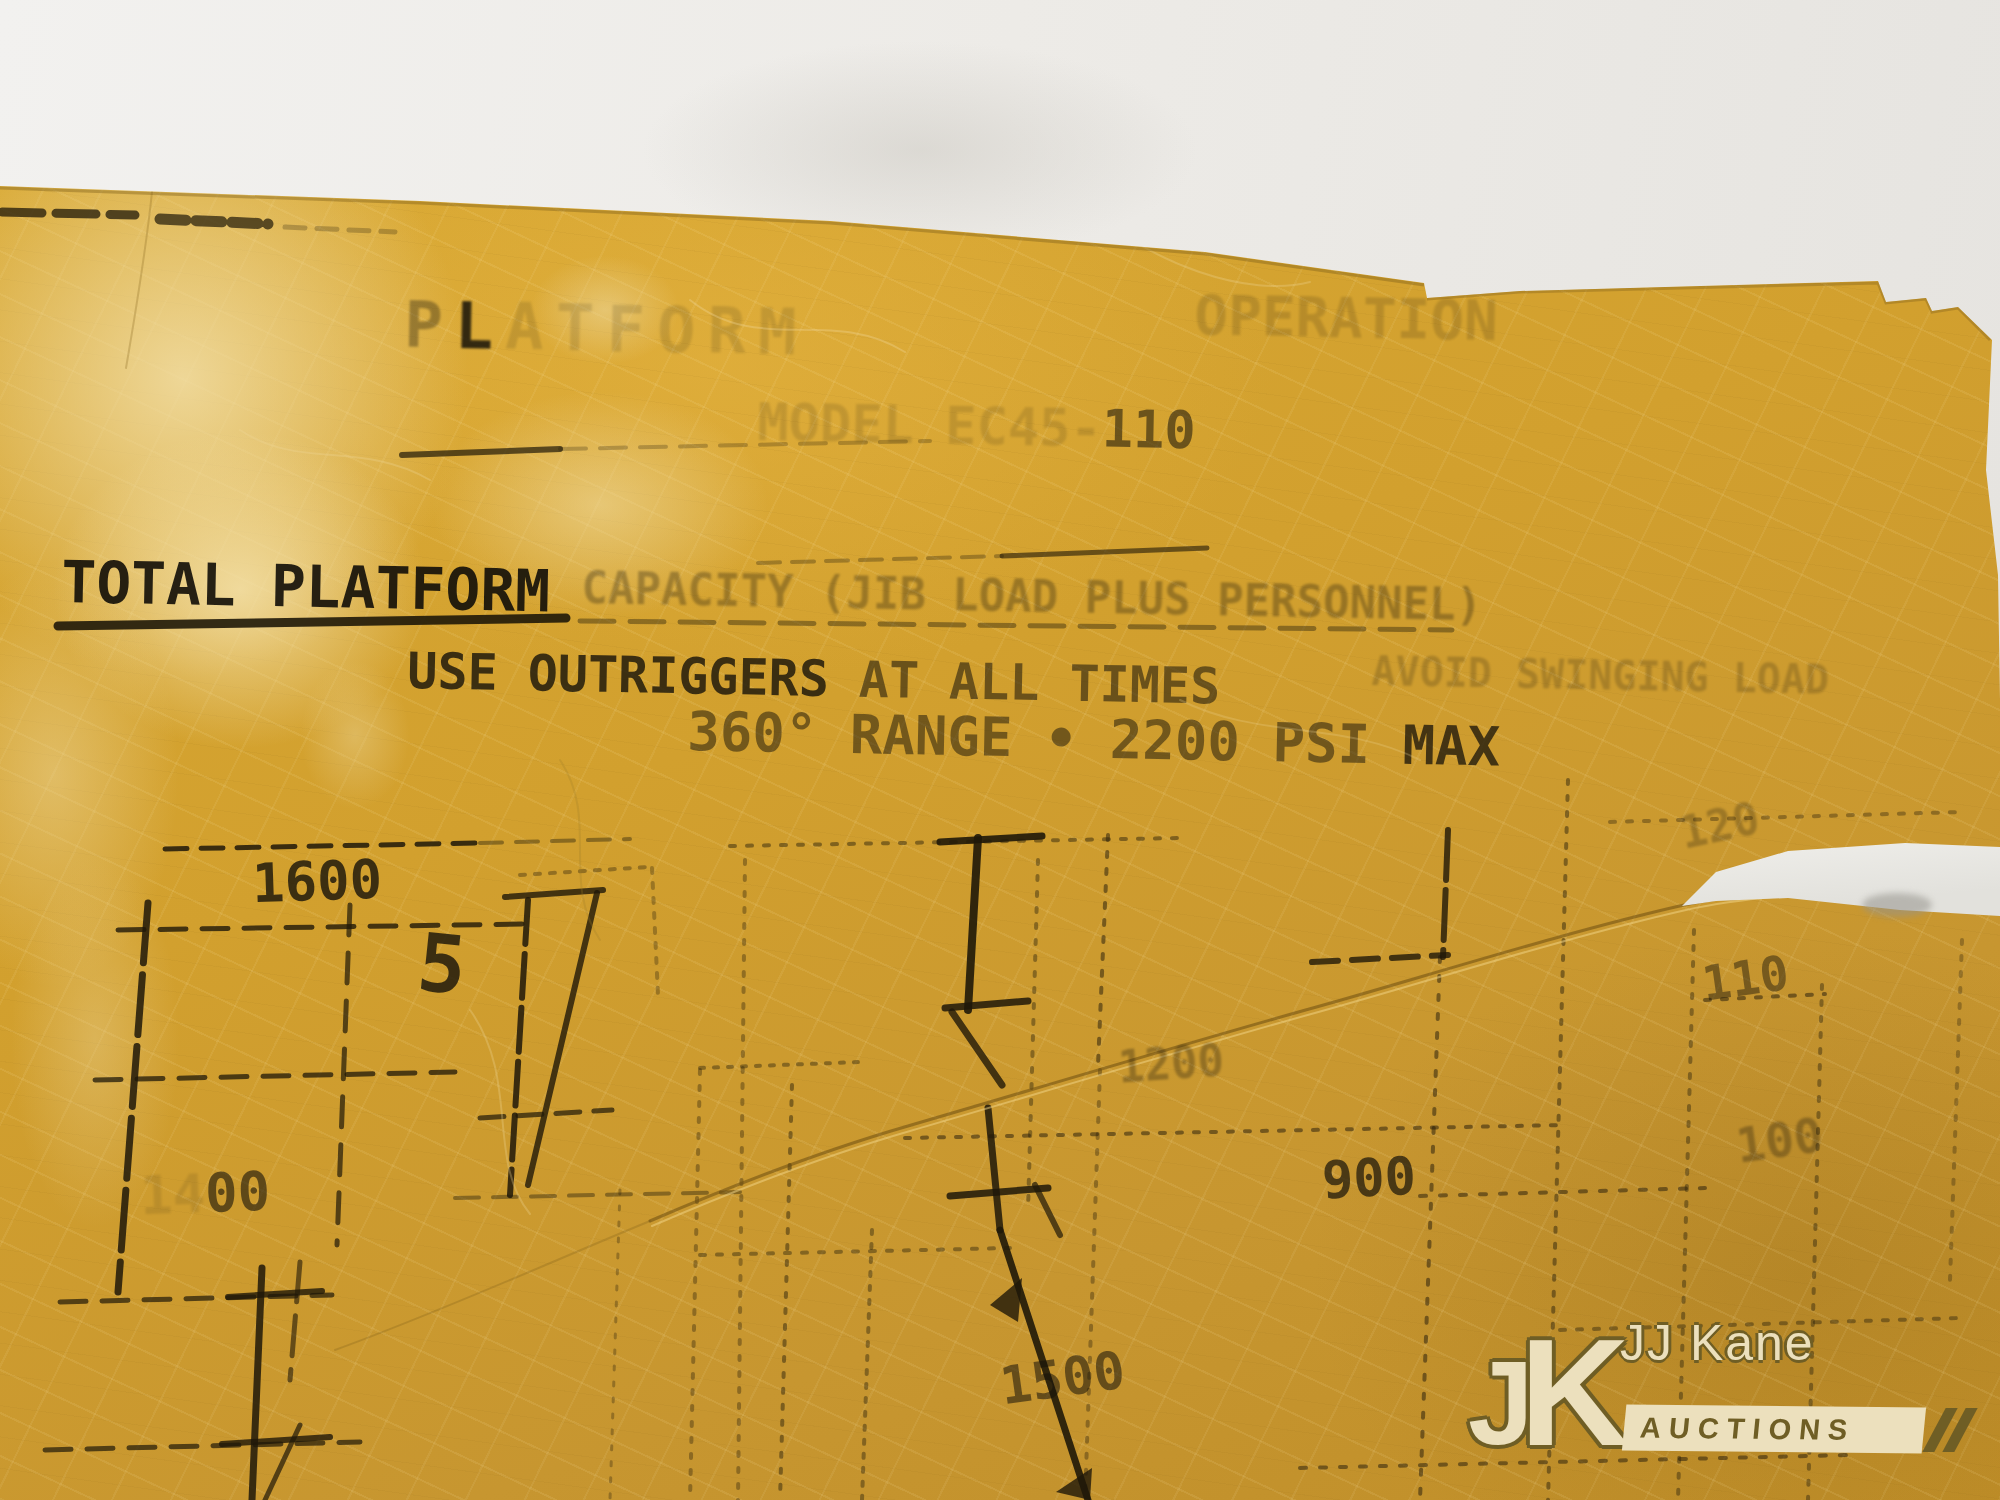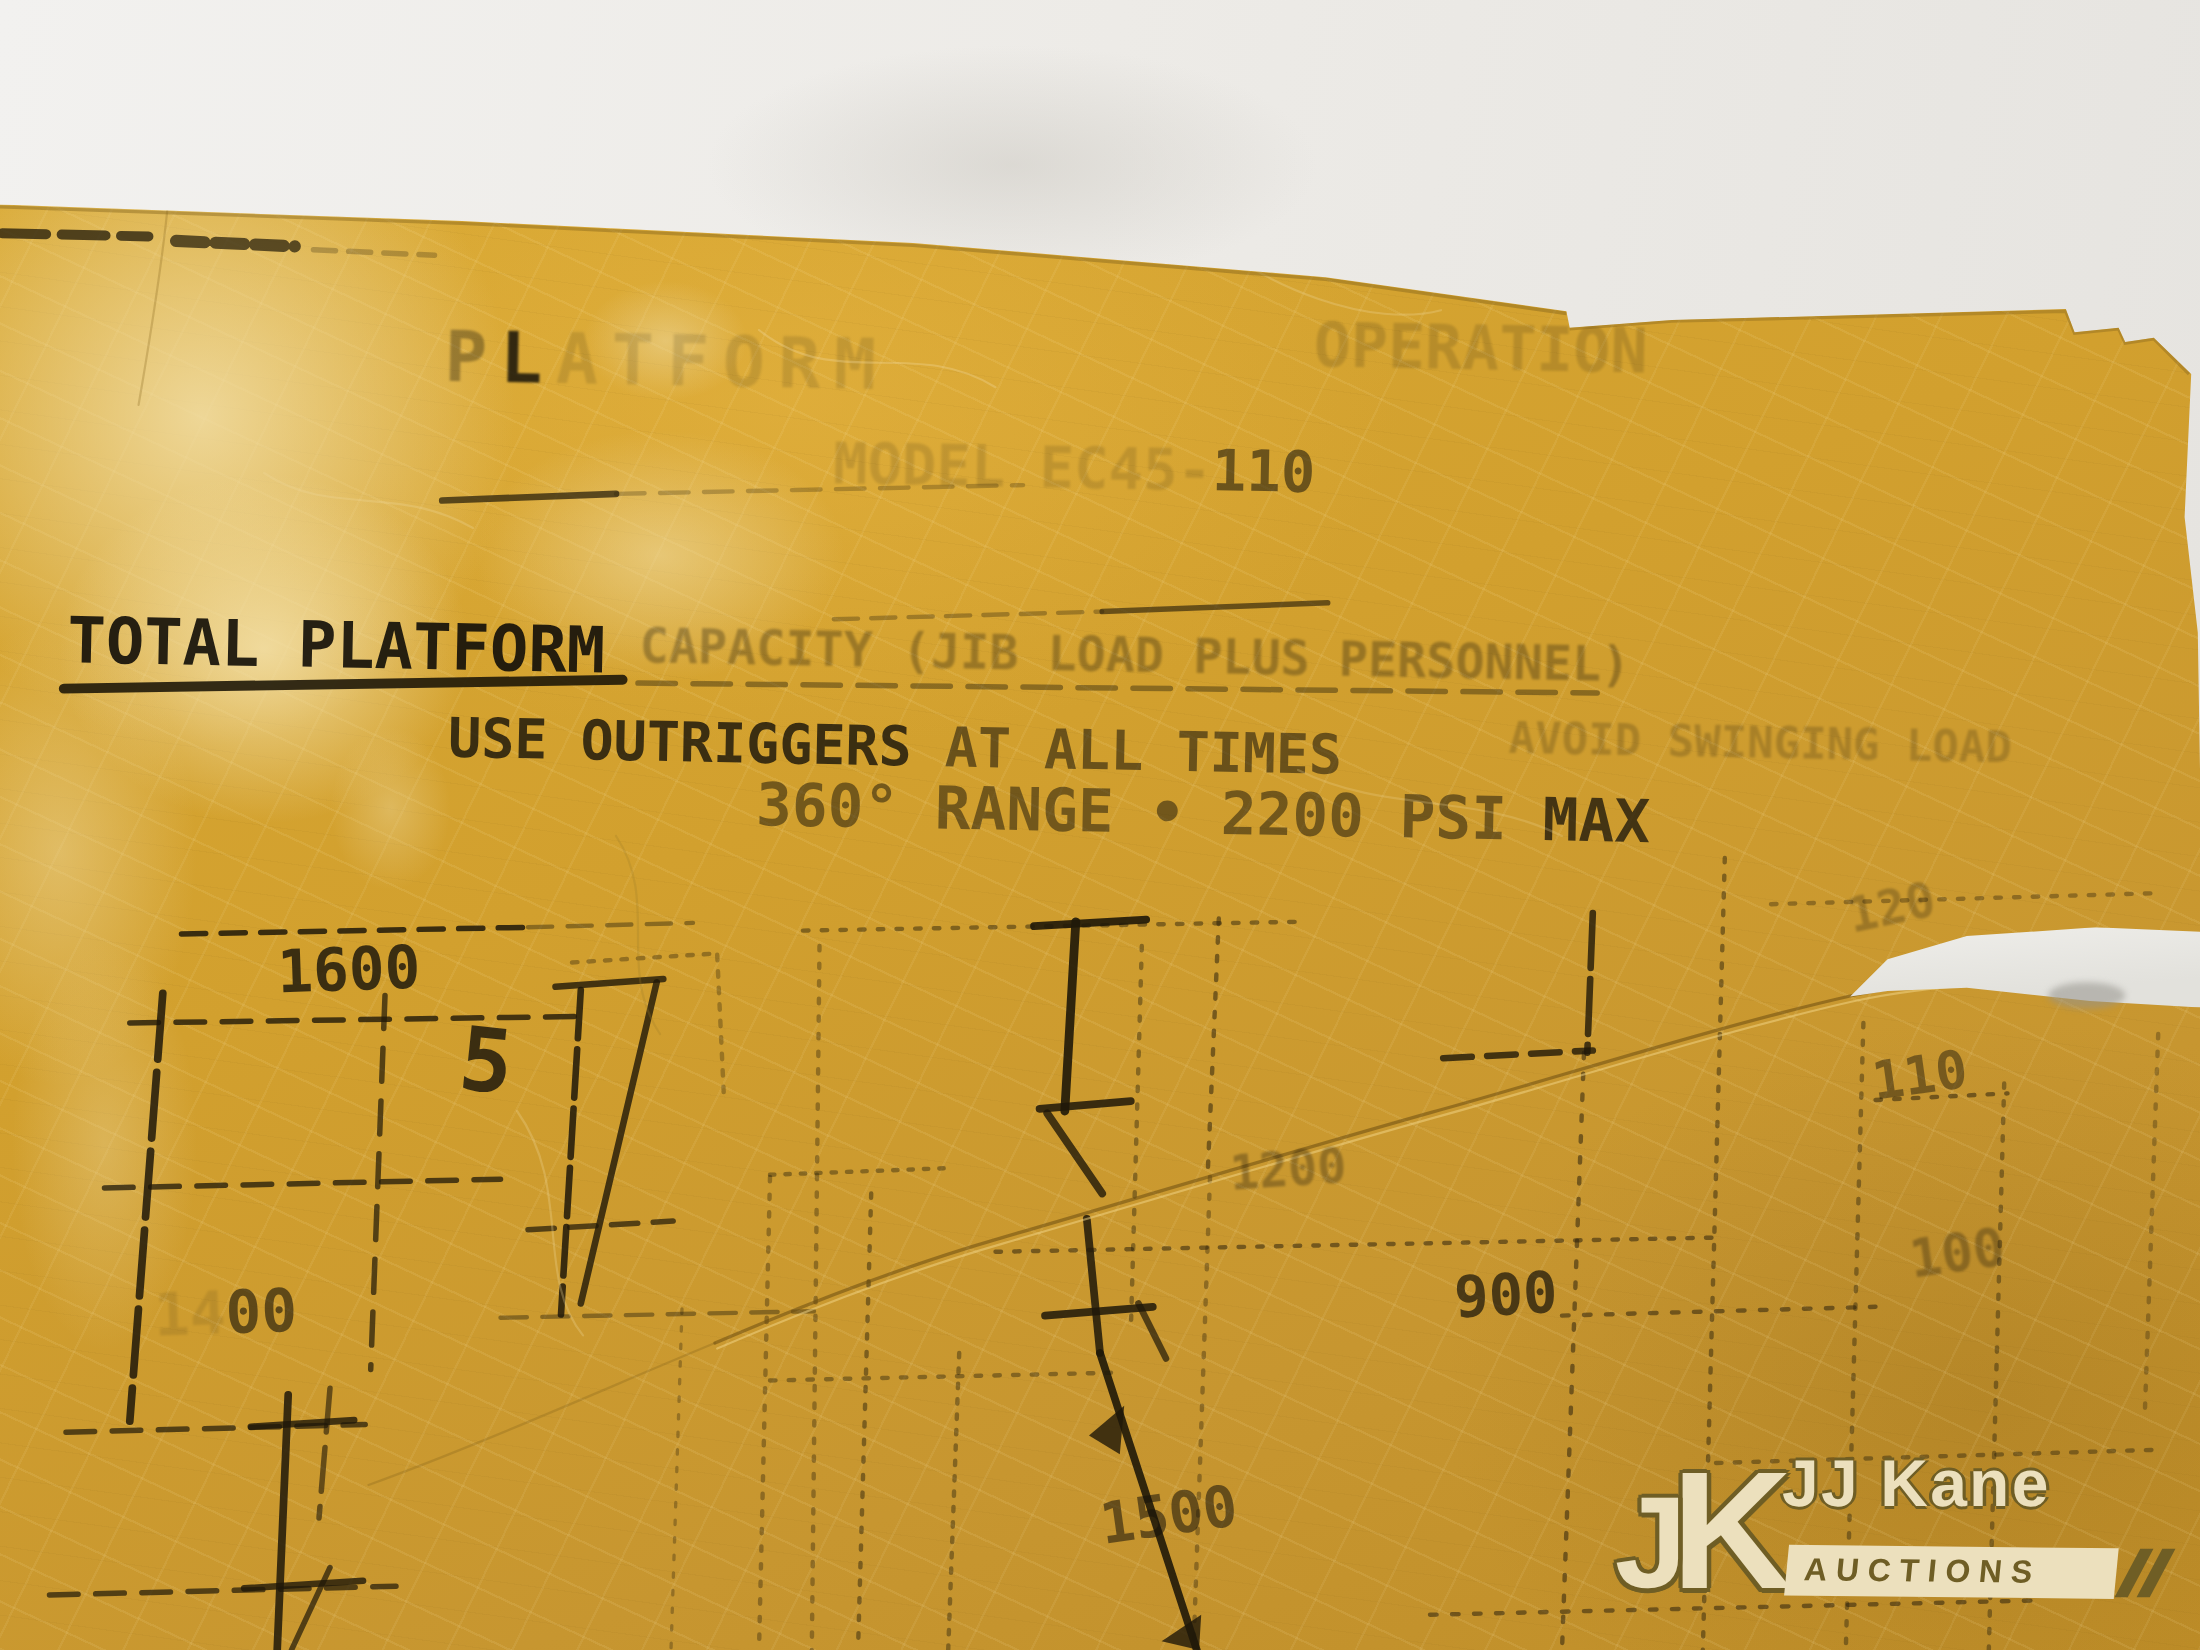--- a/index.html
+++ b/index.html
@@ -41,21 +41,21 @@
              background:rgba(150,148,140,.55);filter:blur(3px);}
   
   .wm{position:absolute;left:1468px;top:1312px;width:520px;height:180px;
       font-family:"Liberation Sans", sans-serif;}
   .wm-mono{position:absolute;left:0;top:4px;display:flex;align-items:flex-end;
            color:#ece0bd;font-weight:900;letter-spacing:-14px;
            text-shadow:4px 0 #6f5e25,-4px 0 #6f5e25,0 4px #6f5e25,0 -4px #6f5e25,
                        3px 3px #6f5e25,-3px -3px #6f5e25,3px -3px #6f5e25,-3px 3px #6f5e25;}
   .wm-j{font-size:118px;line-height:1;transform:translateY(-6px);}
   .wm-k{font-size:152px;line-height:1;}
-  .wm-name{position:absolute;left:152px;top:2px;font-size:60px;font-weight:700;color:#ece0bd;
+  .wm-name{position:absolute;left:152px;top:2px;font-size:50px;font-weight:400;color:#ece0bd;
            letter-spacing:2px;
            text-shadow:3px 0 #6f5e25,-3px 0 #6f5e25,0 3px #6f5e25,0 -3px #6f5e25;}
   .wm-banner{position:absolute;left:156px;top:94px;width:300px;height:46px;background:#ece0bd;
              transform:skewX(-5deg) rotate(.6deg);display:flex;align-items:center;padding-left:16px;
              box-sizing:border-box;}
   .wm-banner span{color:#6f5e25;font-size:29px;font-weight:700;letter-spacing:8px;}
   .wm-slash{position:absolute;top:96px;width:12px;height:44px;background:#6f5e25;
             transform:skewX(-28deg);}
   svg.overlay{position:absolute;left:0;top:0;}
 </style>

